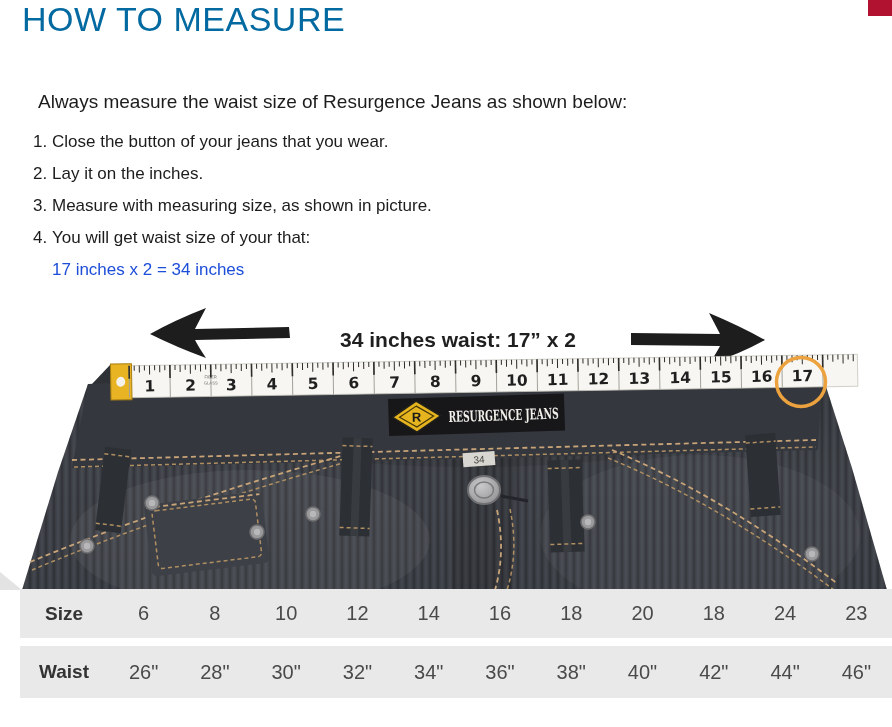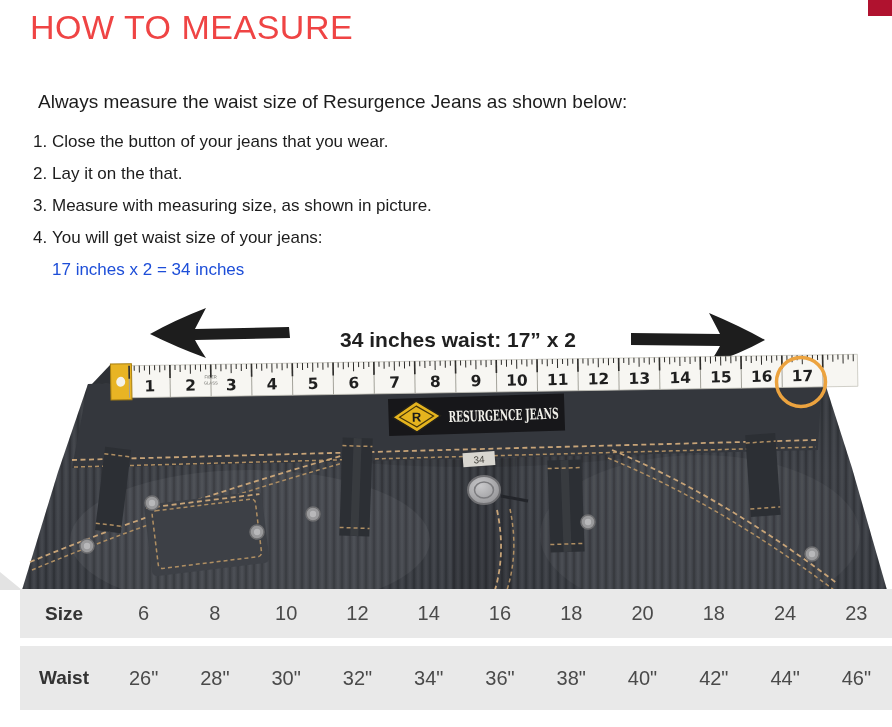--- a/index.html
+++ b/index.html
@@ -1,58 +1,58 @@
 <!DOCTYPE html>
 <html><head>
 <meta charset="utf-8">
 <style>
   html,body{margin:0;padding:0;background:#fff;}
   #screen{position:relative;width:892px;height:727px;background:#ffffff;overflow:hidden;
           font-family:"Liberation Sans",sans-serif;color:#1d1d1d;}
   
-  .page-title{position:absolute;left:22px;top:0px;margin:8px;font-size:34px;font-weight:500;
-              letter-spacing:.5px;color:#ef4444;}
+  .page-title{position:absolute;left:22px;top:0px;margin:0;font-size:34px;font-weight:500;
+              letter-spacing:.5px;color:#0369a1;}
   .intro{position:absolute;left:22px;top:75px;margin:16px;font-size:19px;color:#1c1c1c;}
   .steps-wrap{position:absolute;left:22px;top:126px;}
   .steps-wrap ol{margin:0;padding-left:30px;}
   .steps-wrap li{font-size:17px;line-height:32px;color:#1c1c1c;}
   .step-note{margin-left:30px;font-size:17px;line-height:32px;color:#1d4ed8;}
   
   .corner-accent{position:absolute;top:0;right:0;width:24px;height:16px;}
   
   .figure{position:absolute;left:0;top:300px;width:892px;height:292px;}
   .caption-text{font-family:"Liberation Sans",sans-serif;font-size:21px;font-weight:bold;fill:#1f1f1f;}
   .tape-num{font-family:"DejaVu Sans",sans-serif;font-size:15.5px;font-weight:bold;fill:#1f1f1f;}
   .stitch{fill:none;stroke:#c8a478;stroke-width:1.8;stroke-dasharray:5 3.5;}
   .stitch2{fill:none;stroke:#b08f63;stroke-width:1.5;stroke-dasharray:4 3;}
   
   .size-table{position:absolute;left:20px;top:589px;width:872px;}
   .t-row{display:grid;grid-template-columns:88px repeat(11,1fr);align-items:center;
          height:49px;margin-bottom:8px;font-size:20px;color:#4a4a4a;}
-  .t-row:nth-child(2){height:64px;}
+  .t-row:nth-child(2){height:52px;}
   .t-label{font-weight:bold;color:#333;text-align:center;font-size:19px;}
   .t-cell{text-align:center;}
 </style>
 </head>
 <body>
 
 <div id="screen">
 
   <div class="corner-accent" id="corner-accent" style="background: rgb(176, 18, 47);"></div>
 
   <h1 class="page-title">HOW TO MEASURE</h1>
 
   <p class="intro">Always measure the waist size of Resurgence Jeans as shown below:</p>
 
   <div class="steps-wrap">
     <ol>
       <li>Close the button of your jeans that you wear.</li>
-      <li>Lay it on the that.</li>
+      <li>Lay it on the inches.</li>
       <li>Measure with measuring size, as shown in picture.</li>
-      <li>You will get waist size of your jeans:</li>
+      <li>You will get waist size of your that:</li>
     </ol>
     <div class="step-note">17 inches x 2 = 34 inches</div>
   </div>
 
   <svg class="figure" viewBox="0 0 892 292">
     <defs>
       <pattern id="denimTex" width="8" height="64" patternUnits="userSpaceOnUse">
         <line x1="2" y1="0" x2="2" y2="64" stroke="rgba(255,255,255,0.05)" stroke-width="3"></line>
         <line x1="6" y1="0" x2="6" y2="64" stroke="rgba(0,0,0,0.14)" stroke-width="2"></line>
       </pattern>

